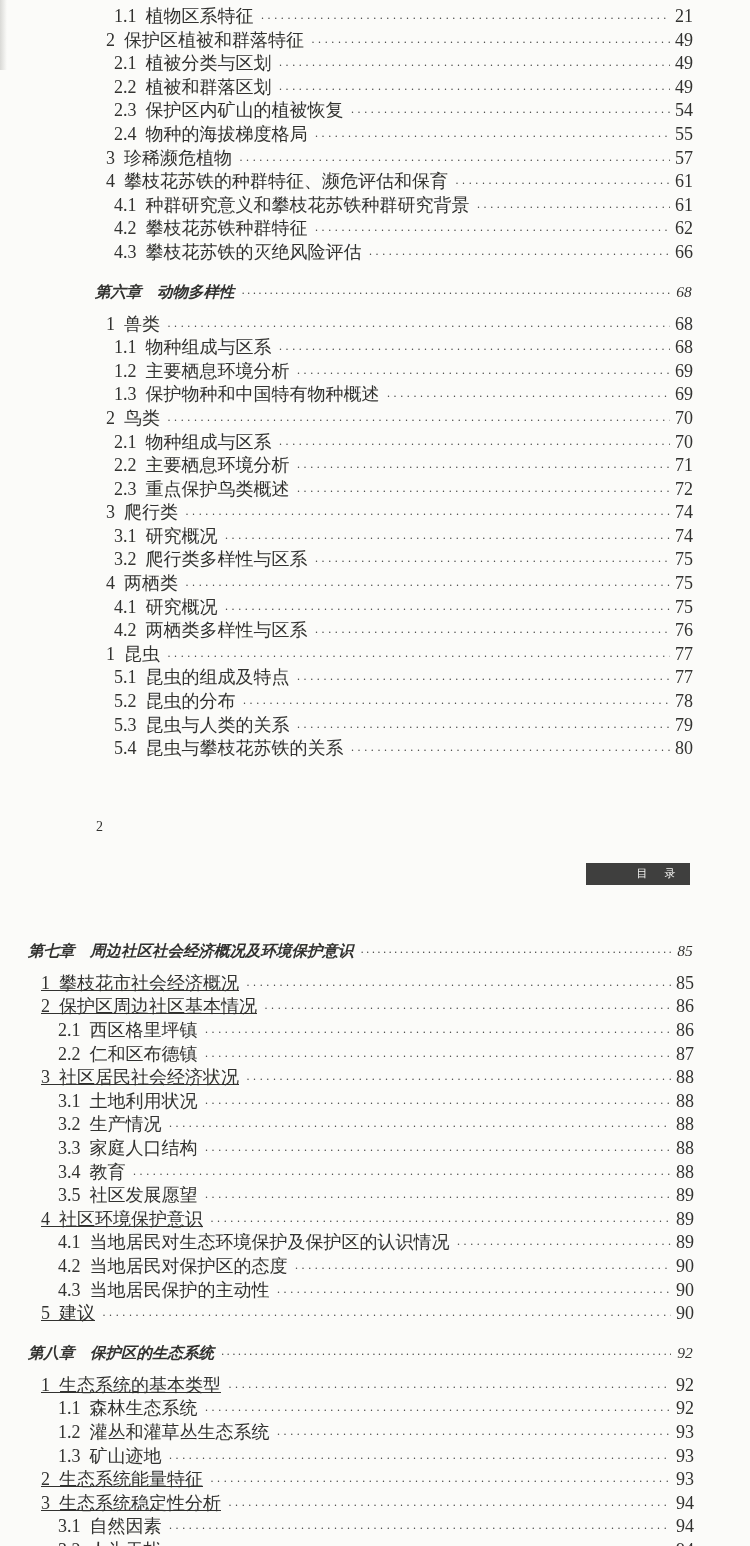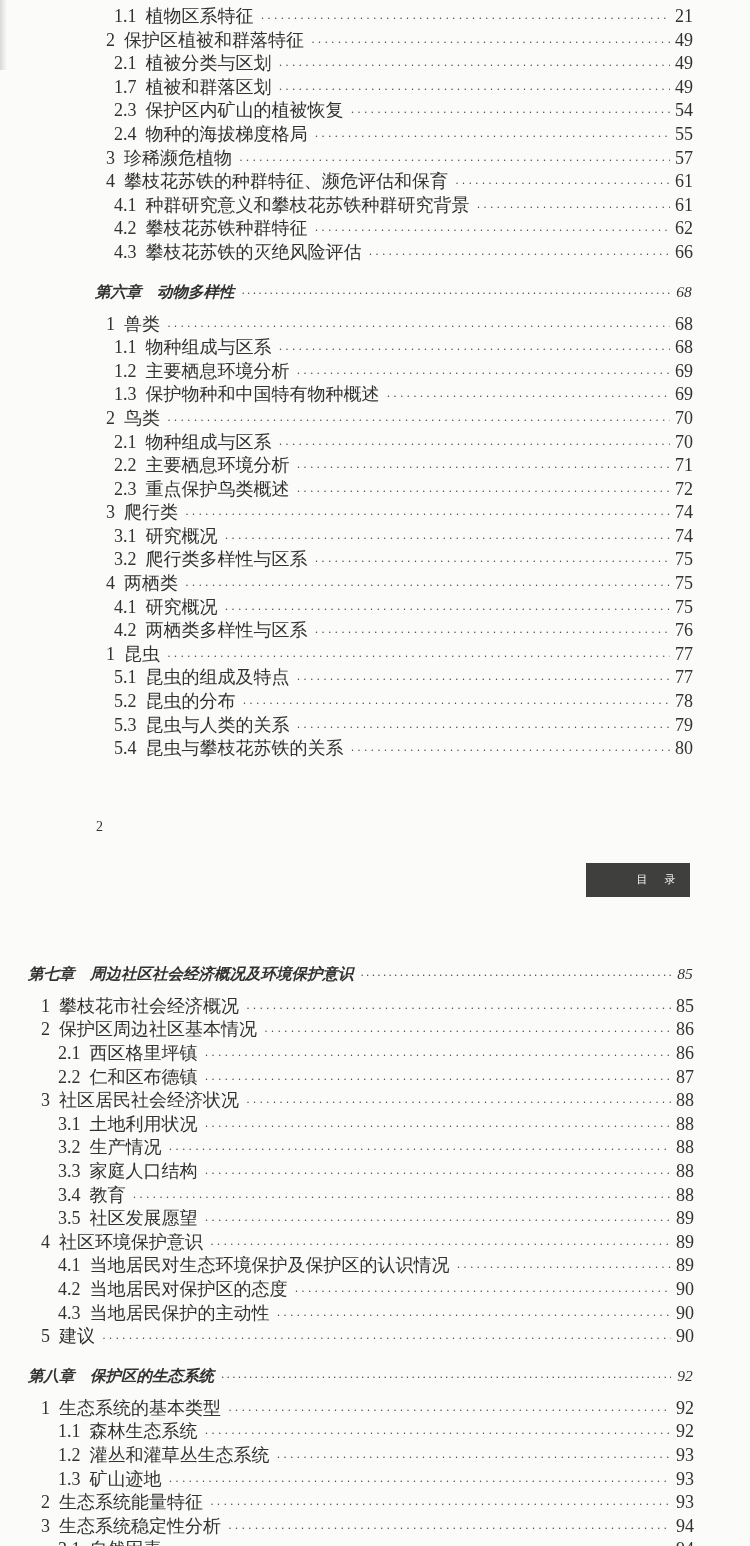--- a/index.html
+++ b/index.html
@@ -24,40 +24,40 @@
     font-size:18px; line-height:21.6px;
     white-space:nowrap;
   }
   .row .label { white-space:pre; }
   .row.chapter {
     font-weight:bold; font-size:15.5px; line-height:24px;
     margin-top:14px; margin-bottom:9px;font-style:italic;
   }
   .row.s1 .label { padding-left:11px; }
   .row.s2 .label { padding-left:19px; }
-  .page2 .row.s1 .label { padding-left:13px; }
+  .page2 .row.s1 .label { padding-left:13px;text-decoration:underline; }
   .page2 .row.s2 .label { padding-left:30px; }
   .leader {
     flex:1; overflow:hidden; white-space:nowrap;
     margin:0 5px 0 7px; color:#4b4b49;
     font-weight:normal;
   }
   .leader::after {
     content:"········································································································································································";
     letter-spacing:2.6px; font-size:12px;
   }
   .pagenum { min-width:18px; text-align:center; font-weight:normal; }
   .folio {
     margin-top:57px; padding-left:1px;
     font-size:14px; line-height:15px;
   }
   .header-band {
-    width:104px; height:34px;
+    width:104px; height:22px;
     background:#3f3f3e;
-    margin:29px 60px 11px auto;
+    margin:29px 60px 0 auto;
     display:flex; align-items:center; justify-content:center;padding-left:36px;
   }
   .band-text {
     color:#f4f4f2; font-size:11px; line-height:11px;
     letter-spacing:7px; padding-left:7px;
     font-family:"Liberation Sans", sans-serif;
   }
 </style>
 </head>
 <body>
@@ -77,21 +77,21 @@
     <span class="label">2  保护区植被和群落特征</span>
     <span class="leader"></span>
     <span class="pagenum">49</span>
   </div>
         <div class="row s2">
     <span class="label">2.1  植被分类与区划</span>
     <span class="leader"></span>
     <span class="pagenum">49</span>
   </div>
         <div class="row s2">
-    <span class="label">1.7  植被和群落区划</span>
+    <span class="label">2.2  植被和群落区划</span>
     <span class="leader"></span>
     <span class="pagenum">49</span>
   </div>
         <div class="row s2">
     <span class="label">2.3  保护区内矿山的植被恢复</span>
     <span class="leader"></span>
     <span class="pagenum">54</span>
   </div>
         <div class="row s2">
     <span class="label">2.4  物种的海拔梯度格局</span>

